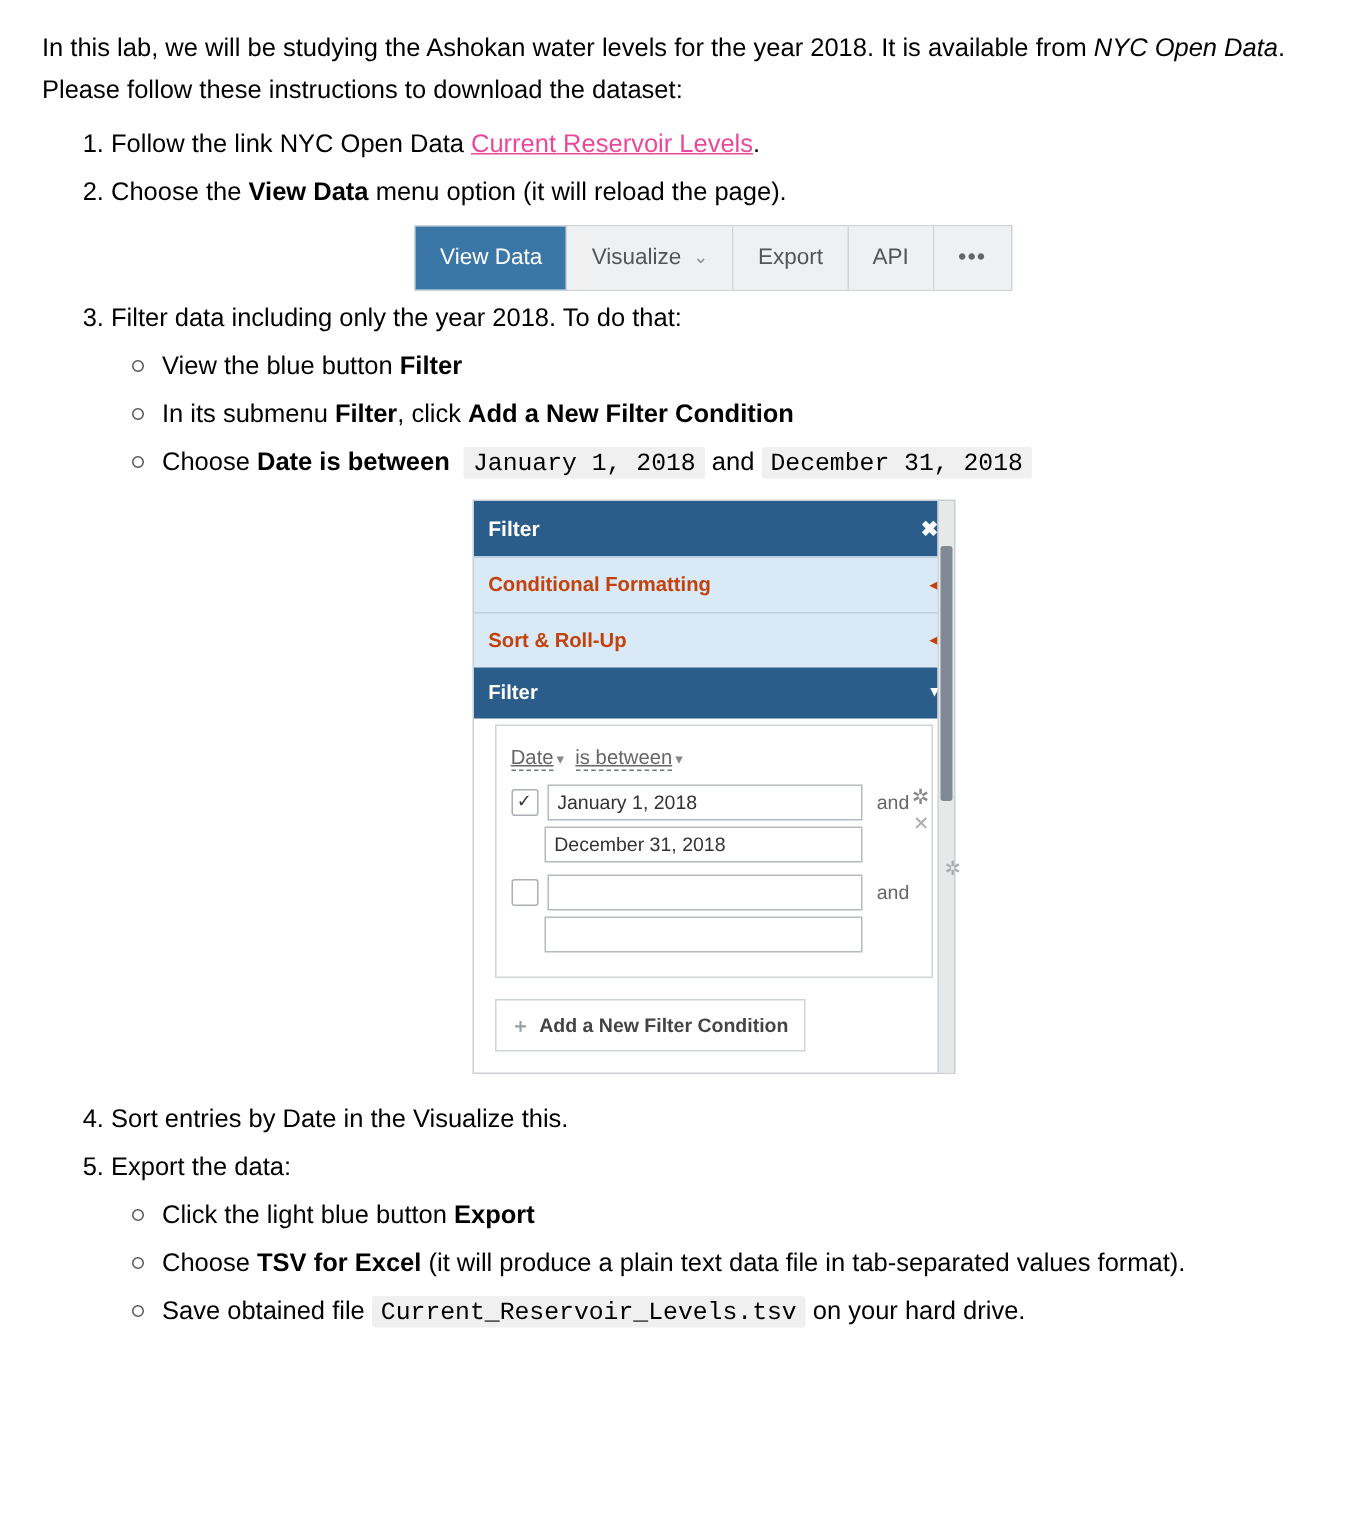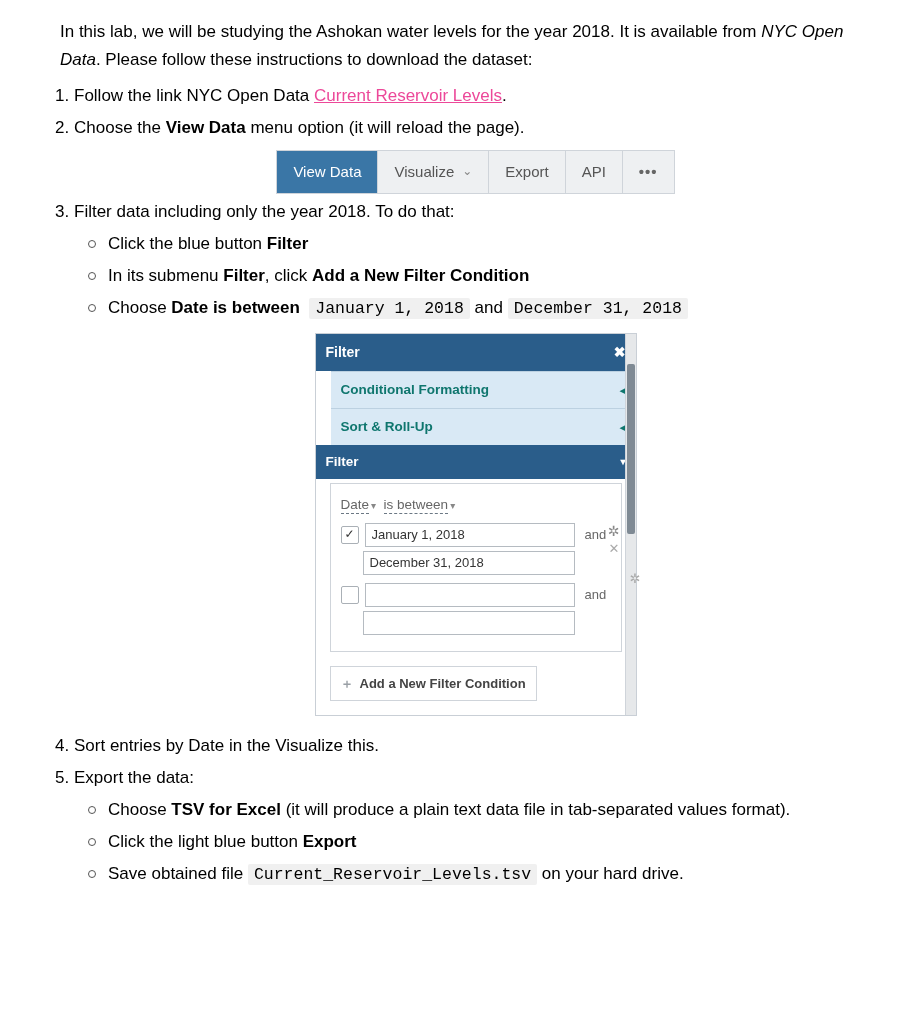--- a/index.html
+++ b/index.html
@@ -5,21 +5,21 @@
   body {
     font-family: Arial, Helvetica, sans-serif;
     font-size: 17px;
     color: #000;
     margin: 0;
     padding: 18px 28px;
     line-height: 1.65;
     width: 905px;
     box-sizing: border-box;
   }
-  .intro { margin-bottom: 8px; margin-left: 32px; }
+  .intro { margin-bottom: 8px; }
   .intro .italic { font-style: italic; }
   ol.main { list-style: decimal; padding-left: 46px; margin: 4px 0; }
   ol.main > li { margin: 4px 0; }
   ul.sub { list-style: none; padding-left: 34px; margin: 4px 0; }
   ul.sub > li { position: relative; margin: 4px 0; }
   ul.sub > li::before {
     content: ""; display: inline-block; width:6px; height:6px;
     border:1px solid #555; border-radius:50%; position:absolute; left:-20px; top:10px;
   }
   b { font-weight: bold; }
@@ -38,30 +38,30 @@
   .toolbar .tbtn:last-child { border-right:none; }
   .toolbar .tbtn.active { background:#3a76a6; color:#fff; }
   .chev { margin-left:8px; font-size:12px; color:#888; }
   .dots { letter-spacing:1px; font-weight:bold; color:#666; }
 
   
   .panel-wrap { text-align:center; margin:10px 0 16px; }
   .fpanel { display:inline-block; width:320px; border:1px solid #c9cfd6; text-align:left; font-size:13.5px; position:relative; background:#fff; }
   .fpanel .hdr { background:#2a5d8a; color:#fff; font-weight:bold; padding:7px 10px; display:flex; justify-content:space-between; align-items:center; font-size:14px; }
   .fpanel .closex { font-weight:bold; cursor:pointer; }
-  .fpanel .row { background:#d9e9f5; border-top:1px solid #bcd1e1; padding:7px 10px; display:flex; justify-content:space-between; align-items:center; font-weight:bold; color:#0f766e;margin-left:15px; }
+  .fpanel .row { background:#d9e9f5; border-top:1px solid #bcd1e1; padding:7px 10px; display:flex; justify-content:space-between; align-items:center; font-weight:bold; color:#c2410c; }
   .fpanel .row .tri { font-size:11px; }
   .fpanel .subhdr { background:#2a5d8a; color:#fff; font-weight:bold; padding:6px 10px; display:flex; justify-content:space-between; align-items:center; }
   .fpanel .subhdr .tri { font-size:10px; }
   .fpanel .hint { color:#9aa0a6; padding:14px 12px 8px; font-size:14px; }
   .fpanel .body { padding:4px 14px 14px; }
   .fcard { border:1px solid #cfd4da; padding:10px 10px 12px; position:relative; }
   .fcard .gearside { position:absolute; right:-20px; top:50%; color:#aaa; font-size:13px; }
   .fcard .ftitle { margin-bottom:6px; color:#666; }
-  .fcard .ftitle .dd { border-bottom:1px dashed #6b7884; padding-bottom:1px; }
+  .fcard .ftitle .dd { border-bottom:1px dashed #6b7884; padding-bottom:1px;text-decoration:underline; }
   .fcard .ftitle .mini { font-size:10px; margin-left:2px; color:#888; }
   .frow { display:flex; align-items:center; gap:6px; margin:4px 0; }
   .frow .chk { width:16px; height:16px; border:1px solid #aab0b6; background:#fff; display:inline-flex; align-items:center; justify-content:center; font-size:12px; color:#333; border-radius:2px; }
   .frow input.tx { flex:1; height:22px; border:1px solid #b5bbc1; padding:0 6px; font-family:inherit; font-size:13px; color:#333; }
   .frow .and { color:#666; font-size:13px; margin-left:4px; width:26px; }
   .frow.indent { margin-left:22px; }
   .addbtn { margin-top:14px; border:1px solid #cfd4da; display:inline-flex; align-items:center; padding:6px 10px; color:#444; font-weight:bold; font-size:13px; cursor:pointer; }
   .addbtn .plus { color:#9aa0a6; margin-right:6px; }
   .scrollbar { position:absolute; right:0; top:0; bottom:0; width:10px; background:#e6e8ea; border-left:1px solid #cfd4da; }
   .scrollbar .thumb { position:absolute; left:1px; right:1px; top:30px; height:170px; background:#7f8a94; border-radius:2px; }
@@ -98,21 +98,21 @@
         <div class="tbtn">
             <span class="dots">•••</span>
           </div>
       </div>
     </div>
   </li>
 
   <li>
     <span>Filter data including only the year 2018. To do that:</span>
     <ul class="sub">
-      <li><span>Click the blue button </span><b>Filter</b></li>
+      <li><span>View the blue button </span><b>Filter</b></li>
       <li><span>In its submenu </span><b>Filter</b><span>, click </span><b>Add a New Filter Condition</b></li>
       <li><span>Choose </span><b>Date is between</b>&nbsp;&nbsp;<span class="code">January 1, 2018</span><span> and </span><span class="code">December 31, 2018</span></li>
     </ul>
 
     <div class="panel-wrap">
       <div class="fpanel">
         <div class="scrollbar">
             <div class="thumb"></div>
           </div>
         <div class="hdr">
@@ -168,18 +168,18 @@
     </div>
   </li>
 
   <li>
     <span>Sort entries </span><span class="em">by Date</span><span> in the </span><span class="em">Visualize</span><span> this.</span>
   </li>
 
   <li>
     <span>Export the data:</span>
     <ul class="sub">
+      <li><span>Click the light blue button </span><b>Export</b></li>
       <li><span>Choose </span><b>TSV for Excel</b><span> (it will produce a plain text data file in </span><span class="em">tab-separated values</span><span> format).</span></li>
-      <li><span>Click the light blue button </span><b>Export</b></li>
       <li><span>Save obtained file </span><span class="code">Current_Reservoir_Levels.tsv</span><span> on your hard drive.</span></li>
     </ul>
   </li>
 </ol>
 
 </body></html>

